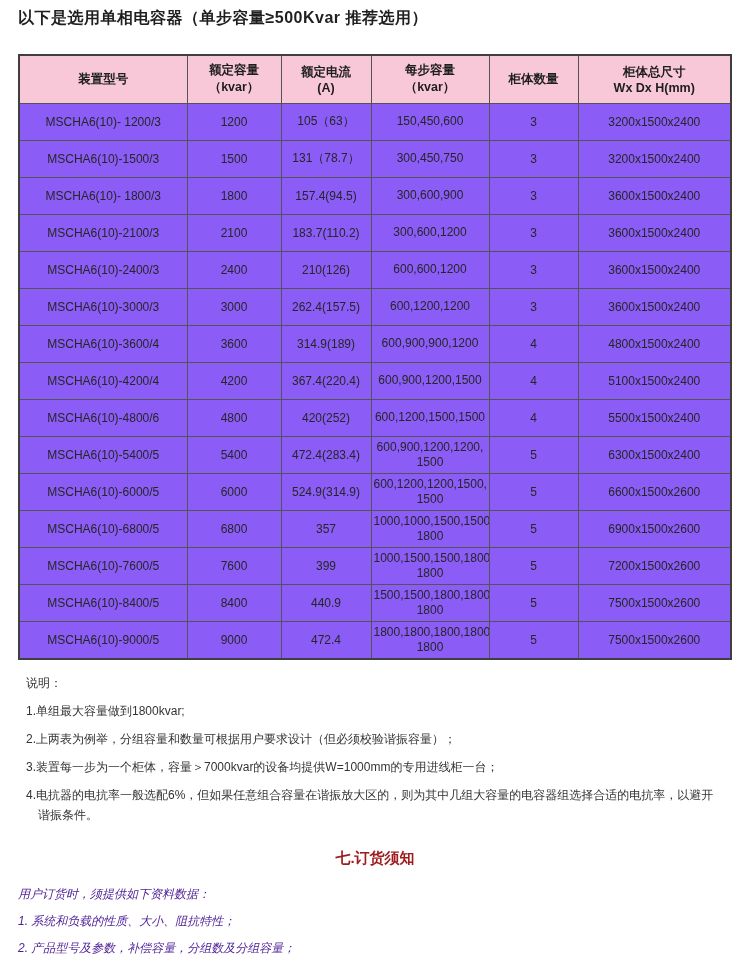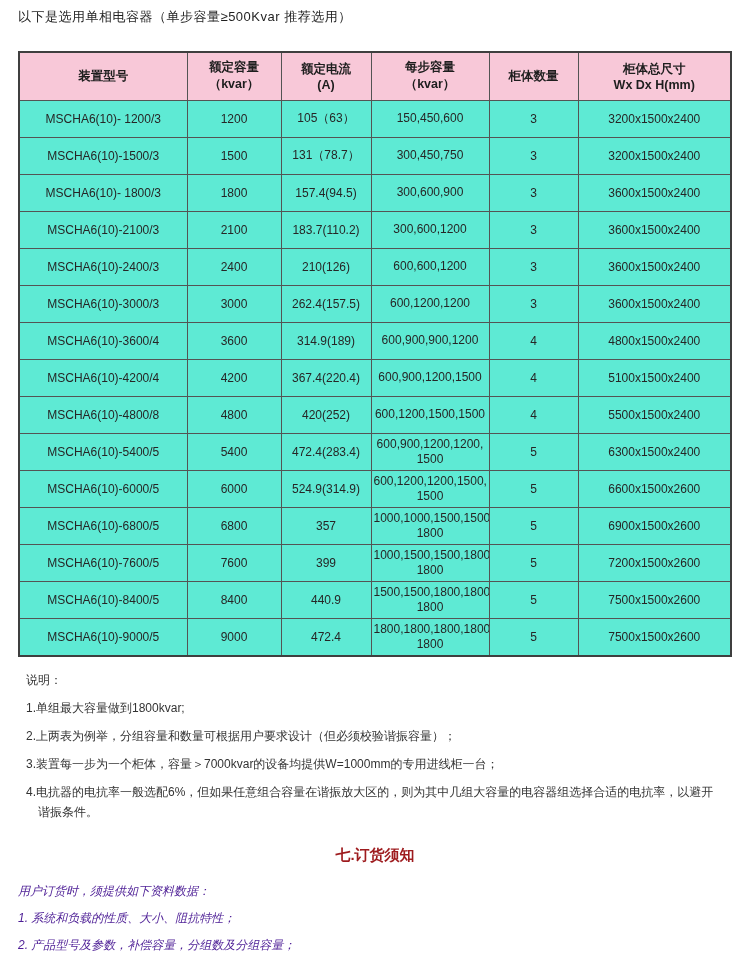--- a/index.html
+++ b/index.html
@@ -5,24 +5,25 @@
   html,body { margin:0; padding:0; background:#ffffff; }
   body {
     width:750px;
     font-family:"Liberation Sans","DejaVu Sans",sans-serif;
     color:#262626;
     -webkit-font-smoothing:antialiased;
   }
   .page { padding:8px 18px 22px 18px; }
 
   .intro {
-    font-size:13px;
+    font-size:16px;
     color:#1f1f1f;
     margin:0 0 25px 0;
     letter-spacing:0.5px;
+    font-weight:bold;
   }
 
   table.spec {
     border-collapse:collapse;
     width:712px;
     table-layout:fixed;
     border:2px solid #3f3f3f;
   }
   table.spec th, table.spec td {
     border:1px solid #545454;
@@ -36,21 +37,21 @@
   table.spec thead tr {
     height:48px;
     background:#f8c8d8;
   }
   table.spec th {
     font-weight:bold;
     white-space:pre-line;
     font-size:12.5px;
     color:#1e1e1e;
   }
-  table.spec tbody tr { height:37px; background:#5eead4; }
+  table.spec tbody tr { height:37px; background:#8b5cf6; }
   table.spec td.step { white-space:pre-line; line-height:15px; }
 
   .notes {
     margin-top:13px;
     font-size:12px;
     line-height:20px;
     color:#333333;
   }
   .notes p { margin:8px; }
   .notes p.note { padding-left:12px; text-indent:-12px; }
@@ -159,21 +160,21 @@
         </tr>
         <tr>
           <td>MSCHA6(10)-4200/4</td>
           <td>4200</td>
           <td>367.4(220.4)</td>
           <td class="step">600,900,1200,1500</td>
           <td>4</td>
           <td>5100x1500x2400</td>
         </tr>
         <tr>
-          <td>MSCHA6(10)-4800/8</td>
+          <td>MSCHA6(10)-4800/6</td>
           <td>4800</td>
           <td>420(252)</td>
           <td class="step">600,1200,1500,1500</td>
           <td>4</td>
           <td>5500x1500x2400</td>
         </tr>
         <tr>
           <td>MSCHA6(10)-5400/5</td>
           <td>5400</td>
           <td>472.4(283.4)</td>

